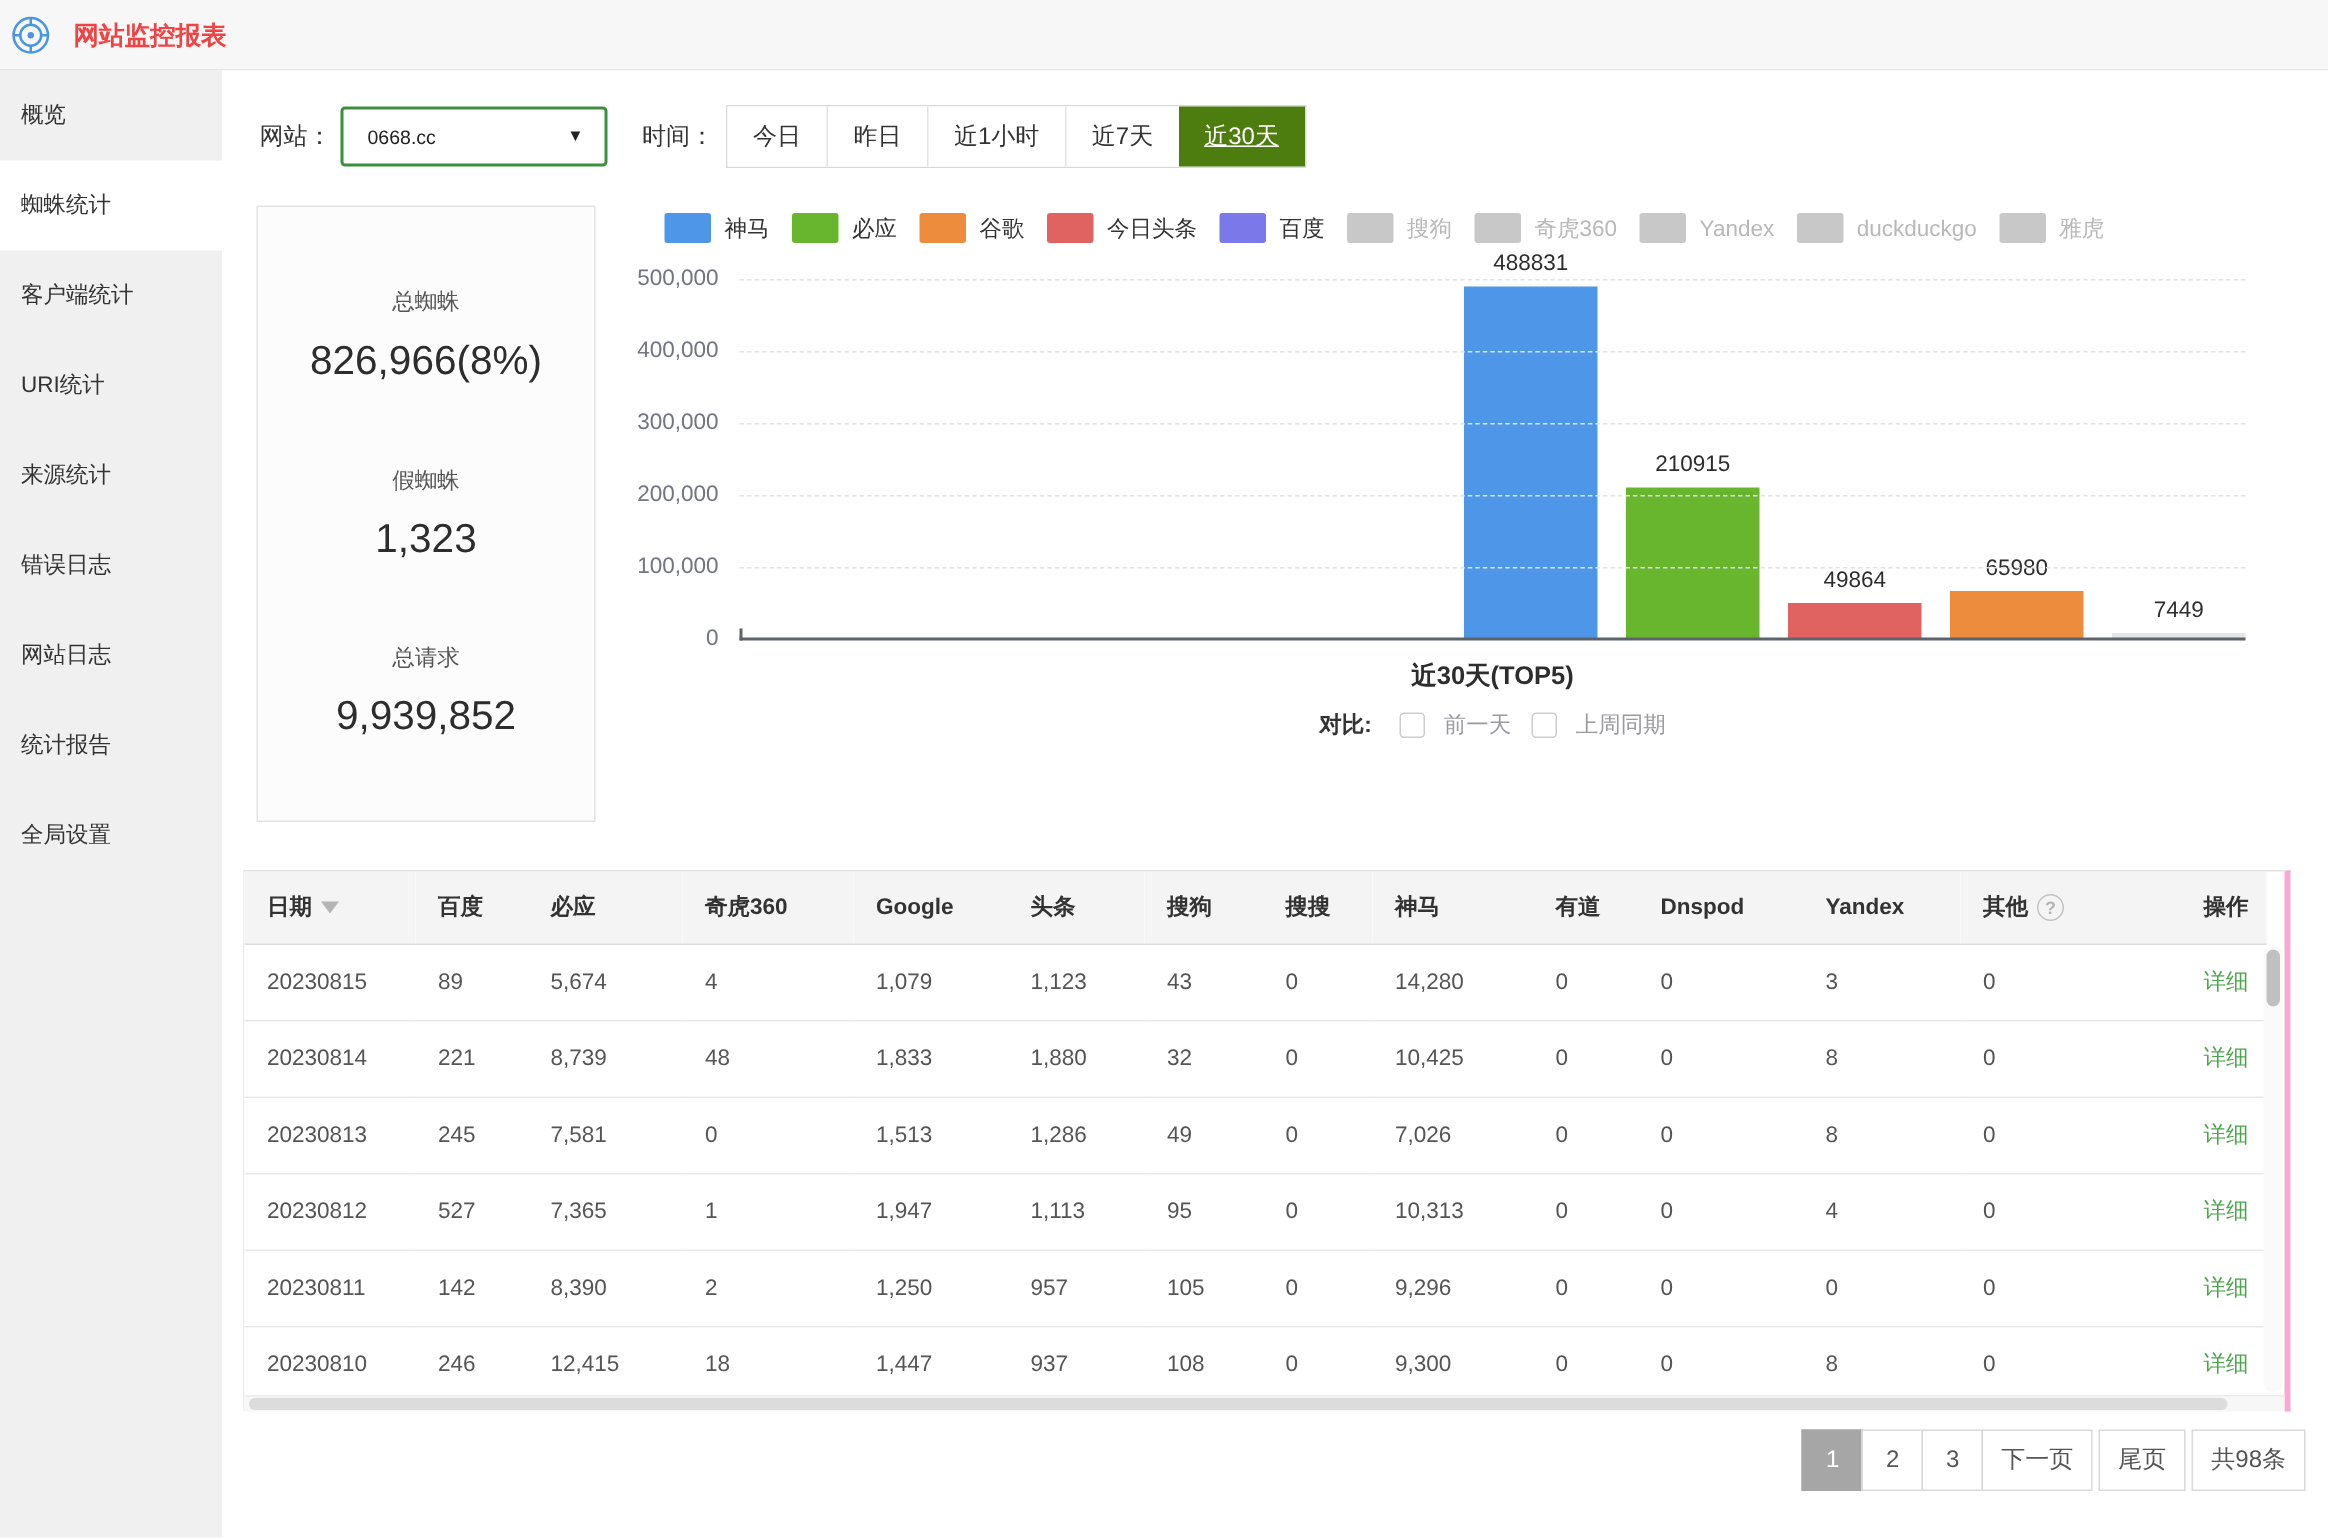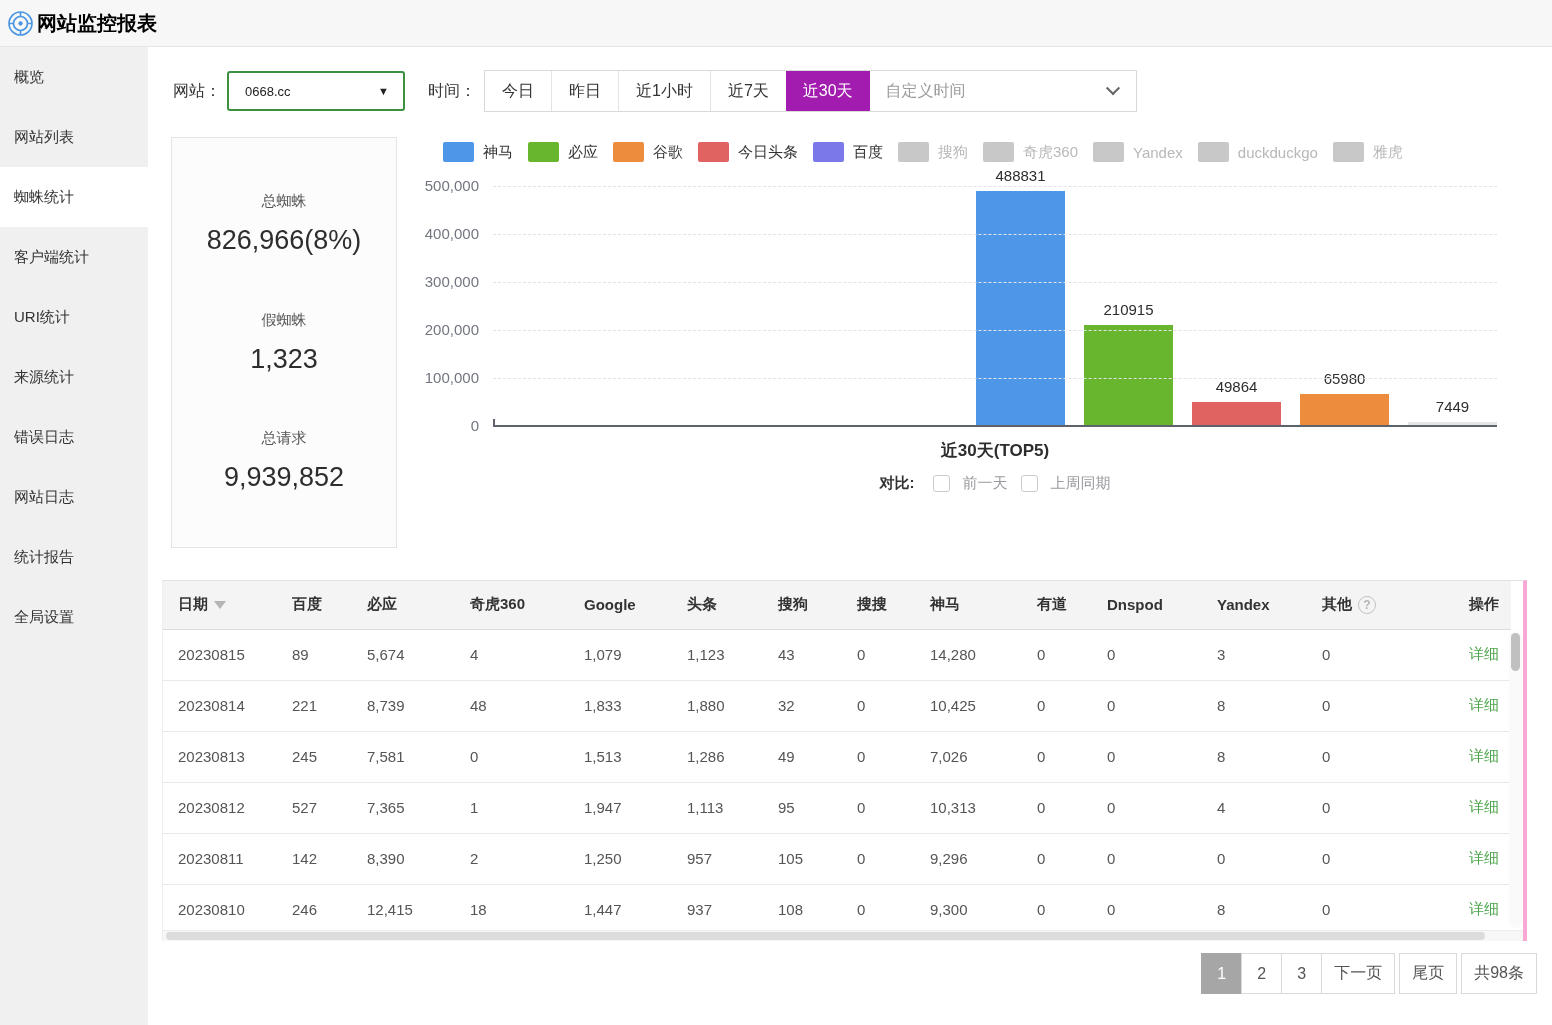--- a/index.html
+++ b/index.html
@@ -4,21 +4,21 @@
 <style>
   * { margin:0; padding:0; box-sizing:border-box; }
   html,body { width:1552px; height:1025px; overflow:hidden; background:#fff;
     font-family:"Liberation Sans","DejaVu Sans",sans-serif; color:#333; }
 
   
   .topbar { position:absolute; left:0; top:0; width:1552px; height:47px;
     background:#f7f7f7; border-bottom:1px solid #e5e5e5;
     display:flex; align-items:center; padding-left:7px; }
   .topbar .logo { display:flex; align-items:center; }
-  .topbar .title { font-size:20px; font-weight:700; margin-left:3px; color:#000000; }
+  .topbar .title { font-size:17px; font-weight:700; margin-left:15px; color:#ef4444; }
 
   
   .sidebar { position:absolute; left:0; top:47px; width:148px; bottom:0; background:#f0f0f0; }
   .side-item { height:60px; line-height:60px; padding-left:14px; font-size:15px;
     color:#333; cursor:pointer; }
   .side-item.active { background:#fff; }
 
   
   .main { position:absolute; left:148px; top:47px; right:0; bottom:0; background:#fff; }
 
@@ -28,21 +28,21 @@
   .site-dd { margin-left:6px; width:178px; height:40px; border:2px solid #3c8f3c;
     border-radius:3px; background:#fff; display:flex; align-items:center;
     justify-content:space-between; padding:0 14px 0 16px; cursor:pointer; }
   .site-dd .val { font-size:13px; color:#222; }
   .site-dd .caret { font-size:11px; color:#222; }
   .tlabel { margin-left:23px; }
   .time-group { margin-left:8px; display:flex; border:1px solid #d9d9d9; height:42px; }
   .time-btn { padding:0 17px; font-size:16px; color:#333; background:#fff;
     display:flex; align-items:center; border-left:1px solid #e3e3e3; cursor:pointer; }
   .time-btn:first-child { border-left:none; }
-  .time-btn.active { background:#a21caf; color:#fff; border-left:none; }
+  .time-btn.active { background:#4d7c0f; color:#fff; border-left:none;text-decoration:underline; }
   .custom-time { width:266px; display:flex; align-items:center; justify-content:space-between;
     padding:0 18px 0 16px; cursor:pointer; background:#fff; }
   .custom-time .ph { font-size:16px; color:#9a9a9a; }
   .custom-time .chev { width:10px; height:10px; border-right:2px solid #666;
     border-bottom:2px solid #666; transform:rotate(45deg) translate(-2px,-2px); }
 
   
   .stats { position:absolute; left:23px; top:90px; width:226px; height:411px;
     background:#fcfcfc; border:1px solid #e4e4e4; display:flex; flex-direction:column;
     justify-content:space-evenly; text-align:center; }
@@ -122,21 +122,20 @@
       <circle cx="12" cy="12" r="6.2" fill="none" stroke="#4A96E3" stroke-width="1.5"></circle>
       <circle cx="12" cy="12" r="1.9" fill="#4A96E3"></circle>
       <path d="M12 1.8v4.4M12 17.8v4.4M1.8 12h4.4M17.8 12h4.4" stroke="#4A96E3" stroke-width="1.5"></path>
     </svg>
   </span>
   <div class="title">网站监控报表</div>
 </header>
 
 <aside class="sidebar">
     <div class="side-item">概览</div>
-    <div class="side-item">网站列表</div>
     <div class="side-item active">蜘蛛统计</div>
     <div class="side-item">客户端统计</div>
     <div class="side-item">URI统计</div>
     <div class="side-item">来源统计</div>
     <div class="side-item">错误日志</div>
     <div class="side-item">网站日志</div>
     <div class="side-item">统计报告</div>
     <div class="side-item">全局设置</div>
   </aside>
 
@@ -148,24 +147,20 @@
       <span class="val">0668.cc</span>
       <span class="caret">▼</span>
     </div>
     <span class="flabel tlabel">时间：</span>
     <div class="time-group">
       <div class="time-btn">今日</div>
         <div class="time-btn">昨日</div>
         <div class="time-btn">近1小时</div>
         <div class="time-btn">近7天</div>
         <div class="time-btn active">近30天</div>
-        <div class="custom-time">
-        <span class="ph">自定义时间</span>
-        <span class="chev"></span>
-      </div>
     </div>
   </div>
 
   <div class="stats">
     <div class="stat">
       <div class="s-label">总蜘蛛</div>
       <div class="s-value">826,966(8%)</div>
     </div>
     <div class="stat">
       <div class="s-label">假蜘蛛</div>

